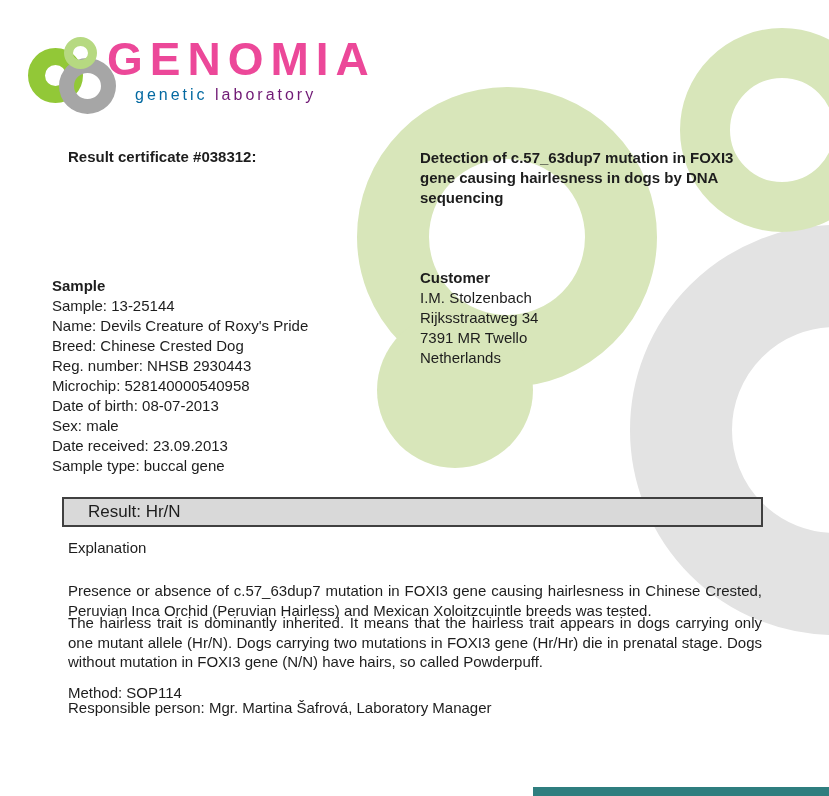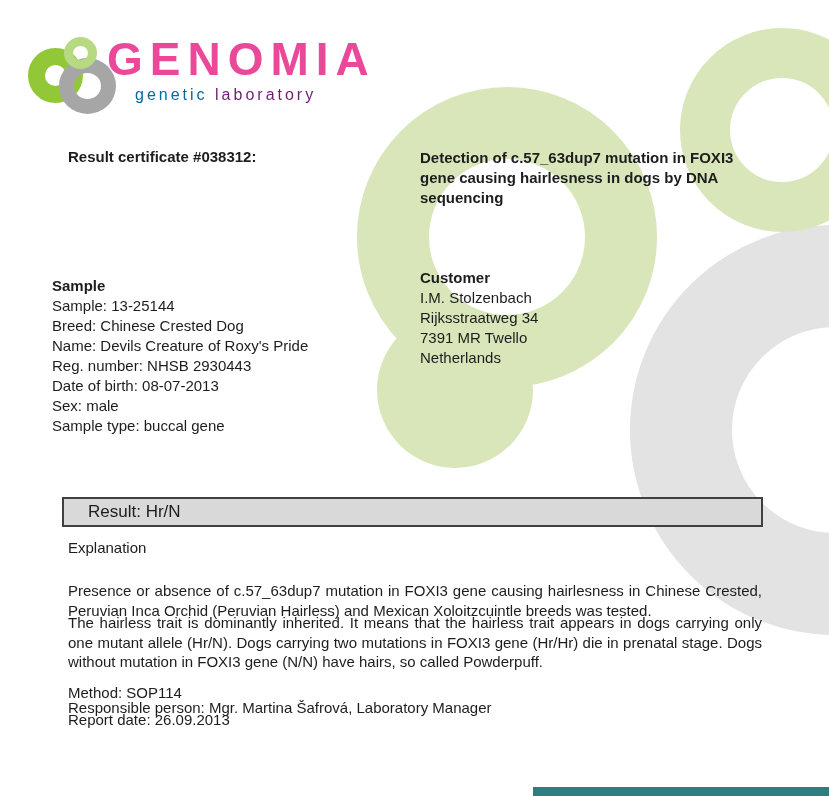--- a/index.html
+++ b/index.html
@@ -71,43 +71,44 @@
       <span class="tag-gray">laboratory</span>
     </div>
   </div>
 
   <div class="abs cert-label">Result certificate #038312:</div>
   <div class="abs test-title">Detection of c.57_63dup7 mutation in FOXI3 gene causing hairlesness in dogs by DNA sequencing</div>
 
   <div class="abs sample-block">
     <div class="doc-line b">Sample</div>
     <div class="doc-line">Sample: 13-25144</div>
+    <div class="doc-line">Name: Devils Creature of Roxy's Pride</div>
     <div class="doc-line">Breed: Chinese Crested Dog</div>
-    <div class="doc-line">Name: Devils Creature of Roxy's Pride</div>
     <div class="doc-line">Reg. number: NHSB 2930443</div>
+    <div class="doc-line">Microchip: 528140000540958</div>
     <div class="doc-line">Date of birth: 08-07-2013</div>
     <div class="doc-line">Sex: male</div>
+    <div class="doc-line">Date received: 23.09.2013</div>
     <div class="doc-line">Sample type: buccal gene</div>
   </div>
 
   <div class="abs customer-block">
     <div class="doc-line b">Customer</div>
     <div class="doc-line">I.M. Stolzenbach</div>
     <div class="doc-line">Rijksstraatweg 34</div>
     <div class="doc-line">7391 MR Twello</div>
     <div class="doc-line">Netherlands</div>
   </div>
 
   <div class="abs result-bar">
     <span>Result: Hr/N</span>
   </div>
 
   <div class="abs expl-heading">Explanation</div>
   <div class="abs para para1">Presence or absence of c.57_63dup7 mutation in FOXI3 gene causing hairlesness in Chinese Crested, Peruvian Inca Orchid (Peruvian Hairless) and Mexican Xoloitzcuintle breeds was tested.</div>
   <div class="abs para para2">The hairless trait is dominantly inherited. It means that the hairless trait appears in dogs carrying only one mutant allele (Hr/N). Dogs carrying two mutations in FOXI3 gene (Hr/Hr) die in prenatal stage. Dogs without mutation in FOXI3 gene (N/N) have hairs, so called Powderpuff.</div>
 
   <div class="abs doc-line method-line">Method: SOP114</div>
-  <div class="abs doc-line report-line">Report date: 26.09.2013</div>
   <div class="abs doc-line resp-line">Responsible person: Mgr. Martina Šafrová, Laboratory Manager</div>
 
   <div class="footer-accent"></div>
 
 </div>
 
 </body></html>

